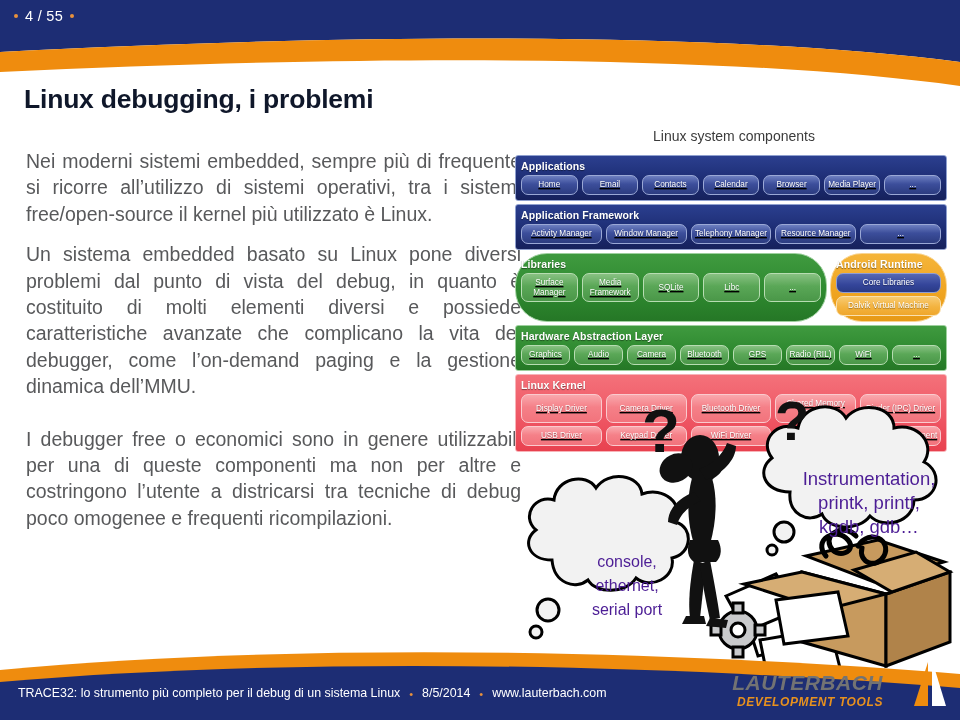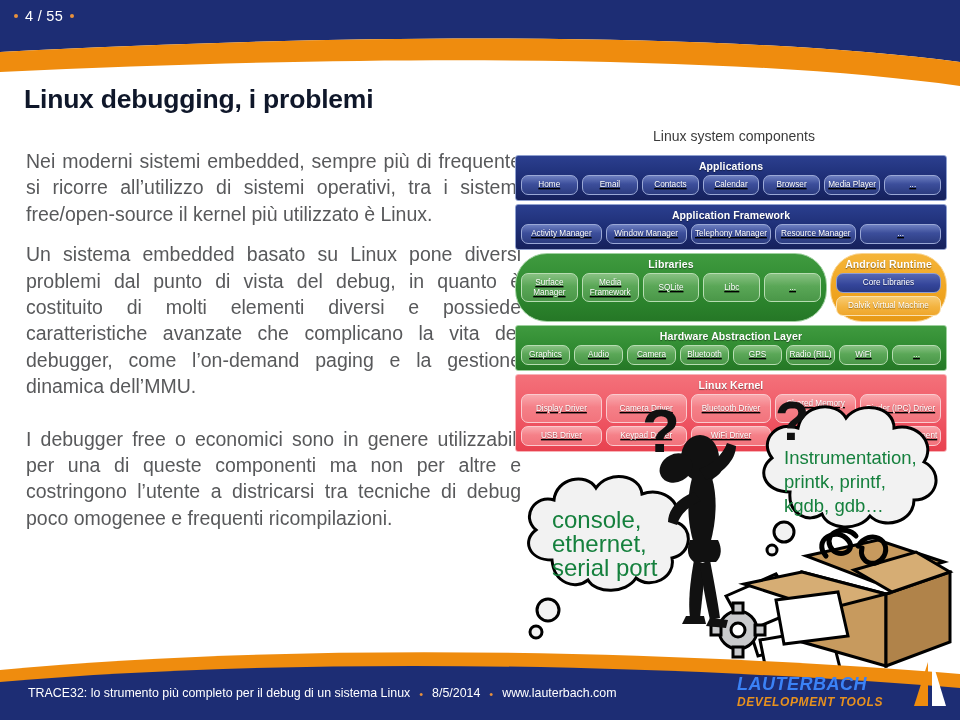--- a/index.html
+++ b/index.html
@@ -77,21 +77,21 @@
     width: 432px;
     z-index: 2;
   }
   .layer {
     position: relative;
     border-radius: 3px;
     padding: 4px 5px 5px 5px;
     margin-bottom: 3px;
   }
   .layer-title {
-    text-align: center;
+    text-align: left;
     color: #ffffff;
     font-weight: bold;
     font-size: 10.5px;
     text-shadow: 0 1px 1px rgba(0,0,0,.45);
     margin-bottom: 3px;
     letter-spacing: .1px;
   }
   .chips { display: flex; gap: 4px; text-decoration: underline; }
   .chip {
     flex: 1 1 0;
@@ -157,57 +157,59 @@
   .mid-right { flex: 1 1 auto; }
   .runtime-chips { display: flex; flex-direction: column; gap: 3px; }
   .runtime-chips .chip { width: 100%; }
   .kernel-rows { display: flex; flex-direction: column; gap: 3px; }
 
   
   .overlay { position: absolute; left: 0; top: 0; width: 960px; height: 720px; pointer-events: none; z-index: 6; }
 
   .bubble-text {
     position: absolute;
-    color: #15803d;
+    text-align: center;
+    color: #4c1d95;
     z-index: 8;
+    margin-top: 21px;
   }
   #bubble-left-text {
-    left: 552px; top: 508px; width: 150px;
-    font-size: 24px; line-height: 24px;
+    left: 552px; top: 529px; width: 150px;
+    font-size: 16px; line-height: 24px;
   }
   #bubble-right-text {
     left: 784px; top: 446px; width: 170px;
     font-size: 18.5px; line-height: 24px;
   }
 
   
   .footer-band {
     position: absolute; left: 0; bottom: 0;
     width: 960px; height: 72px;
     overflow: hidden;
     z-index: 7;
   }
   .footer-text {
-    position: absolute; left: 28px; bottom: 20px;
+    position: absolute; left: 18px; bottom: 20px;
     color: #ffffff;
     font-size: 12.4px;
     display: flex; align-items: flex-end; gap: 9px;
     z-index: 9;
     white-space: nowrap;
   }
   .footer-sep { color: #e8913c; font-size: 11px; }
   .logo-block {
     position: absolute; right: 14px; bottom: 12px;
     z-index: 9;
     display: flex; align-items: flex-end; gap: 5px;
   }
   .logo-words { text-align: left; line-height: 1; }
   .logo-main {
-    color: #3b82f6; font-weight: bold; font-style: italic;
-    font-size: 18px; letter-spacing: .5px;
+    color: #737373; font-weight: bold; font-style: italic;
+    font-size: 21px; letter-spacing: .5px;
   }
   .logo-sub {
     color: #e8911e; font-weight: bold; font-style: italic;
     font-size: 12px; letter-spacing: .6px; margin-top: 3px; text-align: right;
   }
 </style>
 </head>
 <body>
 
 <div id="slide">

